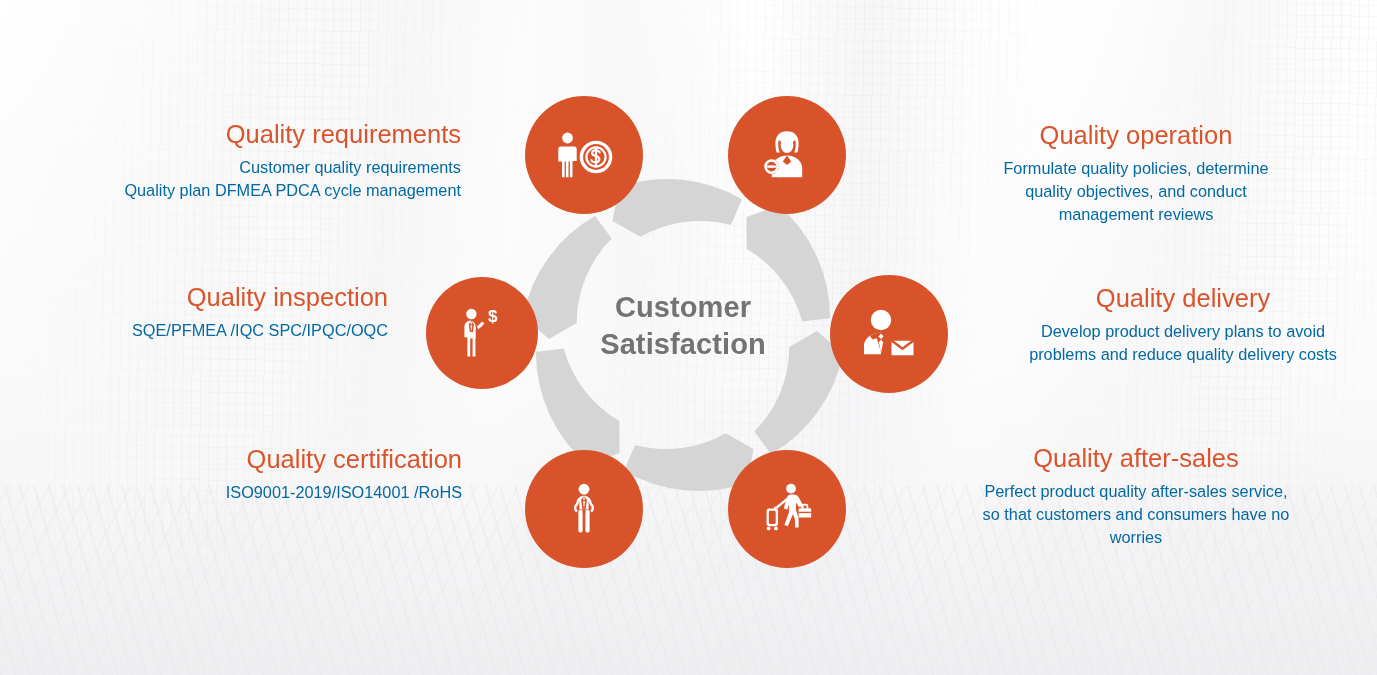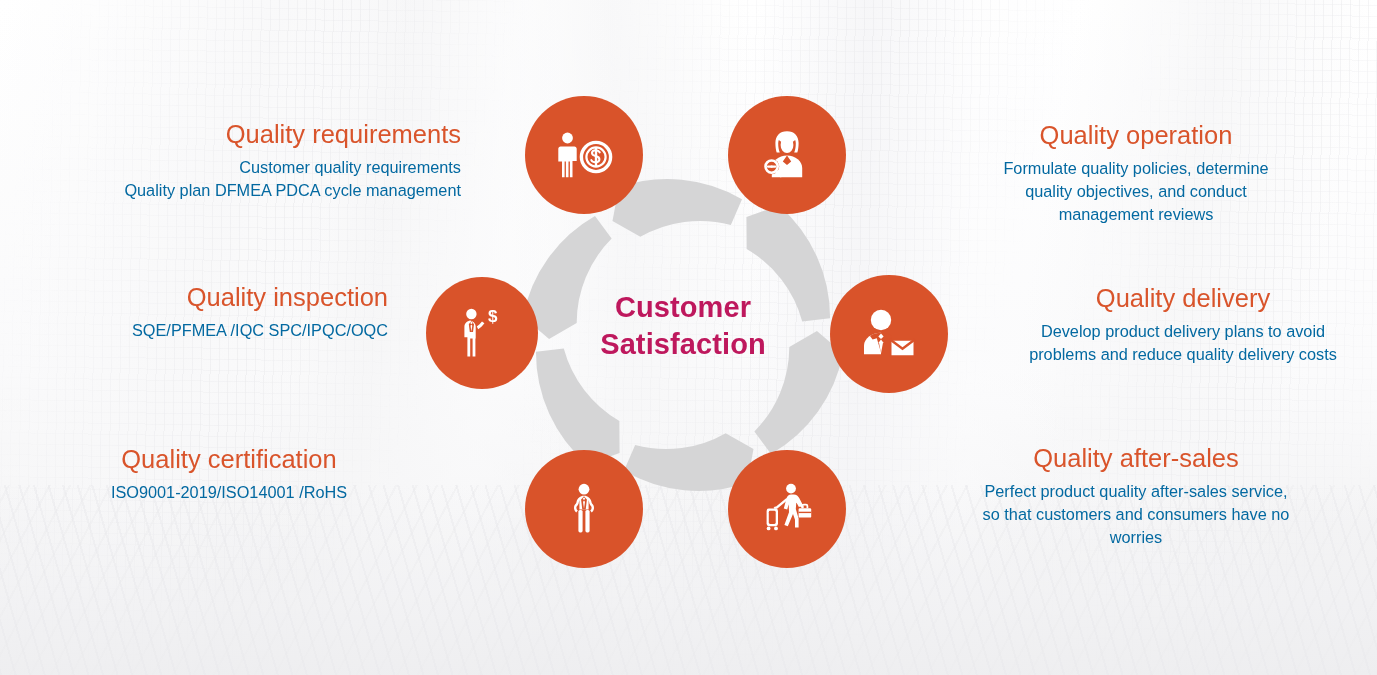--- a/index.html
+++ b/index.html
@@ -79,21 +79,21 @@
   }
   .node-circle svg { display: block; }
 
   
   #center-label {
     position: absolute;
     left: 561px;
     top: 289px;
     width: 244px;
     text-align: center;
-    color: #be185d;
+    color: #737373;
     font-weight: bold;
     font-size: 29px;
     line-height: 1.28;
     letter-spacing: .1px;
   }
 
   
   .text-block { position: absolute; }
   .text-block .t-title {
     color: #D9542B;
@@ -271,21 +271,21 @@
   <div class="t-title">Quality requirements</div>
   <div class="t-body">Customer quality requirements
 Quality plan DFMEA PDCA cycle management</div>
 </div>
 
 <div class="text-block left" style="left:0px; top:283px; width:388px;padding-left:16px;">
   <div class="t-title">Quality inspection</div>
   <div class="t-body">SQE/PFMEA /IQC SPC/IPQC/OQC</div>
 </div>
 
-<div class="text-block left" style="left:4px; top:445px; width:450px;text-align:center;">
+<div class="text-block left" style="left:12px; top:445px; width:450px;">
   <div class="t-title">Quality certification</div>
   <div class="t-body">ISO9001-2019/ISO14001  /RoHS</div>
 </div>
 
 <div class="text-block right" style="left:921px; top:121px; width:430px;">
   <div class="t-title">Quality operation</div>
   <div class="t-body">Formulate quality policies, determine
 quality objectives, and conduct
 management reviews</div>
 </div>

